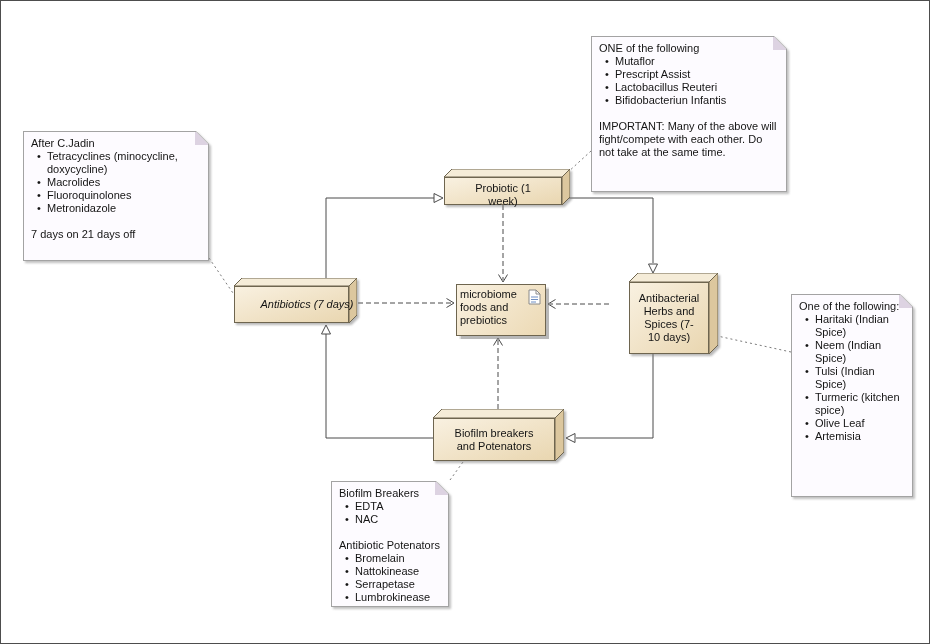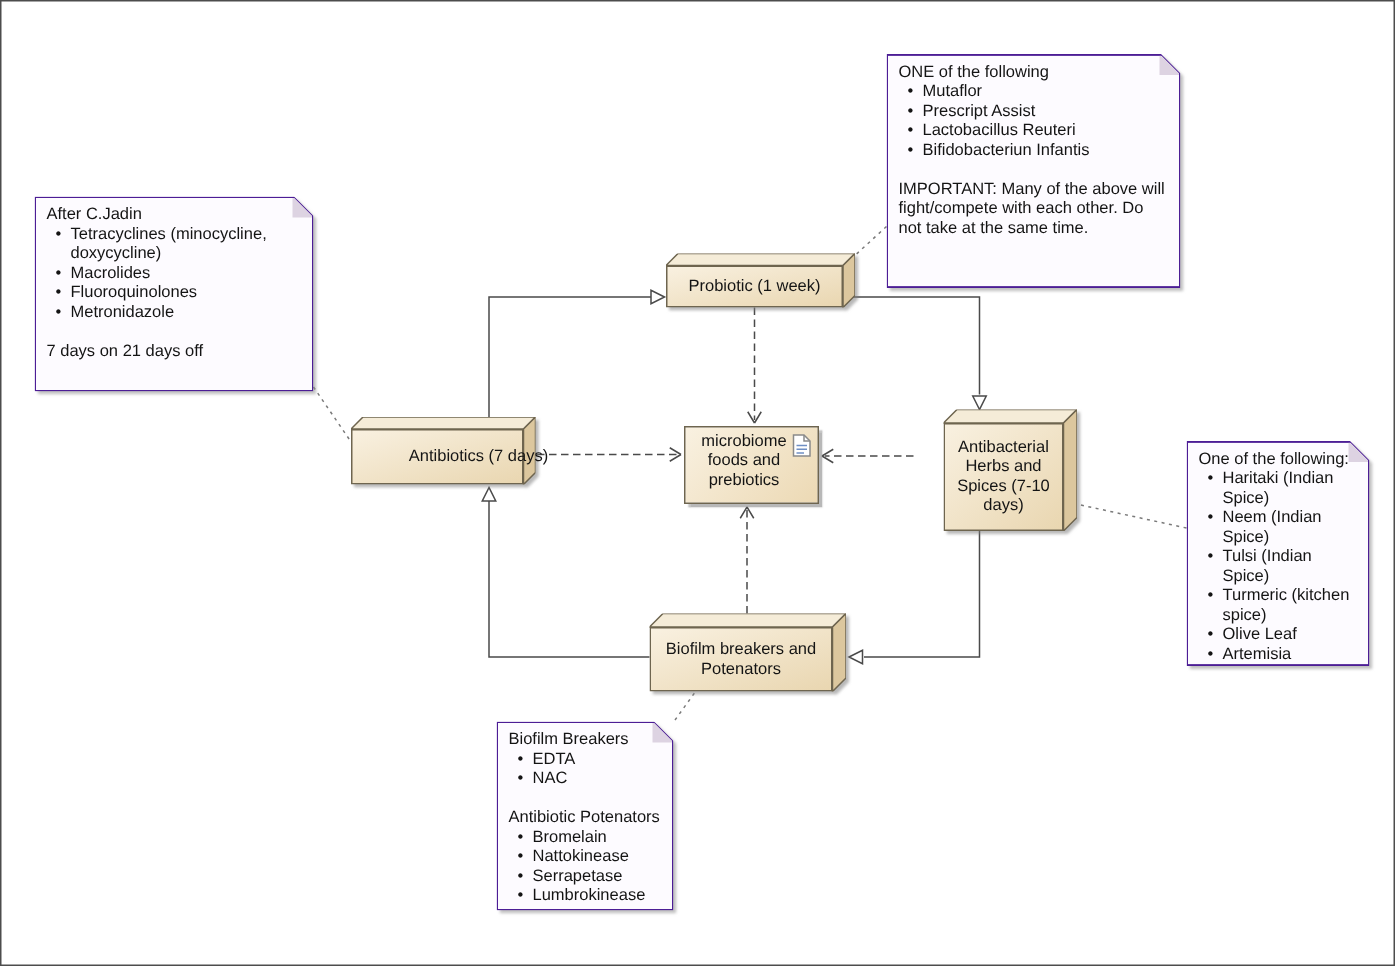--- a/index.html
+++ b/index.html
@@ -13,46 +13,46 @@
   
   .frame-tab { position:absolute; left:0; top:0; width:168px; height:21px; }
   .frame-tab svg { position:absolute; left:0; top:0; }
   .frame-tab .tab-label { position:absolute; left:7px; top:3px; font-weight:bold; white-space:nowrap; }
 
   
   .wires { position:absolute; left:0; top:0; z-index:1; }
 
   
   .note-wrap { position:absolute; z-index:2; filter:drop-shadow(2px 2px 1px rgba(140,140,140,0.55)); }
-  .note { position:relative; width:100%; height:100%; background:#4c1d95;
+  .note { position:relative; width:100%; height:100%; background:#a3a3a3;
           clip-path:polygon(0 0, calc(100% - 13px) 0, 100% 13px, 100% 100%, 0 100%); }
   .note-inner { position:absolute; inset:1px; background:#fdfbff; box-sizing:border-box;
           clip-path:polygon(0 0, calc(100% - 12px) 0, 100% 12px, 100% 100%, 0 100%);
           padding:5px 7px 5px 7px; }
   .note-fold { position:absolute; top:0; right:0; width:13px; height:13px; background:#ddd3e2; }
   .note-title { margin-bottom:0; }
   .bullet-row { display:flex; }
   .bullet-dot { flex:0 0 16px; text-align:center; }
   .bullet-text { flex:1; }
   .note-gap { height:13px; }
 
   
   .node { position:absolute; z-index:2; }
   .node svg.n3d { position:absolute; left:0; top:0; filter:drop-shadow(2.5px 2.5px 1px rgba(125,125,125,0.55)); }
   .ptop  { fill:#f5ecd8; stroke:#6e654f; stroke-width:1; }
   .pside { fill:#dcc79e; stroke:#6e654f; stroke-width:1; }
   .pfront{ fill:url(#gradFront); stroke:#6e654f; stroke-width:1; }
   .node-label { position:absolute; display:flex; align-items:center; justify-content:center;
-                text-align:center; padding:2px; box-sizing:border-box; }
+                text-align:center; padding:18px; box-sizing:border-box; }
 
   
   .artifact { position:absolute; left:455px; top:283px; width:90px; height:52px; z-index:2;
               background:linear-gradient(135deg,#f9f1e1,#ecd9b4); border:1px solid #6e654f;
               box-sizing:border-box; box-shadow:2.5px 2.5px 1px rgba(125,125,125,0.55); }
-  .artifact-label { position:absolute; left:3px; top:3px; width:72px; text-align:center; }
+  .artifact-label { position:absolute; left:3px; top:3px; width:72px; text-align:left; }
   .artifact-icon { position:absolute; top:4px; right:4px; }
 </style>
 </head>
 <body>
 
 <div class="canvas">
 
   <svg class="wires" width="930" height="644">
     <defs>
       <linearGradient id="gradFront" x1="0" y1="0" x2="1" y2="1">
@@ -100,21 +100,21 @@
     </svg>
     <div class="node-label" style="left:0; top:8px; width:118px; height:28px;">Probiotic (1 week)</div>
   </div>
 
   <div class="node" style="left:233px; top:277px; width:123px; height:45px;">
     <svg class="n3d" width="123" height="45">
       <polygon class="ptop" points="0,8 8,0 123,0 115,8"></polygon>
       <polygon class="pside" points="115,8 123,0 123,37 115,45"></polygon>
       <rect class="pfront" x="0.5" y="8.5" width="114" height="36"></rect>
     </svg>
-    <div class="node-label" style="left:16px; top:8px; width:138px; height:37px;">Antibiotics (7 days)</div>
+    <div class="node-label" style="left:4px; top:8px; width:138px; height:37px;font-style:italic;">Antibiotics (7 days)</div>
   </div>
 
   <div class="node" style="left:608px; top:272px; width:89px; height:81px;margin-left:20px;">
     <svg class="n3d" width="89" height="81">
       <polygon class="ptop" points="0,9 9,0 89,0 80,9"></polygon>
       <polygon class="pside" points="80,9 89,0 89,72 80,81"></polygon>
       <rect class="pfront" x="0.5" y="9.5" width="79" height="71"></rect>
     </svg>
     <div class="node-label" style="left:0; top:9px; width:80px; height:72px;">Antibacterial Herbs and Spices (7-10 days)</div>
   </div>
@@ -190,21 +190,21 @@
               <span class="bullet-dot">•</span>
               <span class="bullet-text">Bifidobacteriun Infantis</span>
             </div>
           </div>
       <div class="note-gap"></div>
       <div>IMPORTANT: Many of the above will fight/compete with each other. Do not take at the same time.</div>
     </div>
       </div>
   </div>
 
-  <div class="note-wrap" style="left:790px; top:293px; width:122px; height:150px;">
+  <div class="note-wrap" style="left:790px; top:293px; width:122px; height:203px;">
     <div class="note">
         <div class="note-inner">
       <div class="note-fold"></div>
       <div class="note-title">One of the following:</div>
       <div>
             <div class="bullet-row">
               <span class="bullet-dot">•</span>
               <span class="bullet-text">Haritaki (Indian Spice)</span>
             </div>
             <div class="bullet-row">

